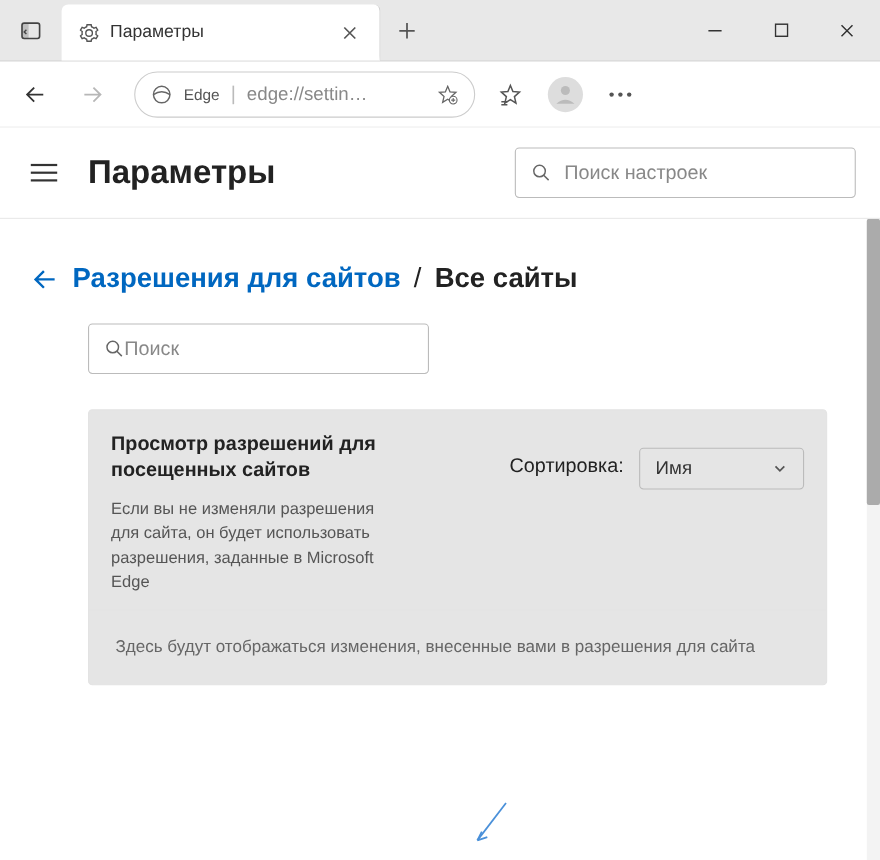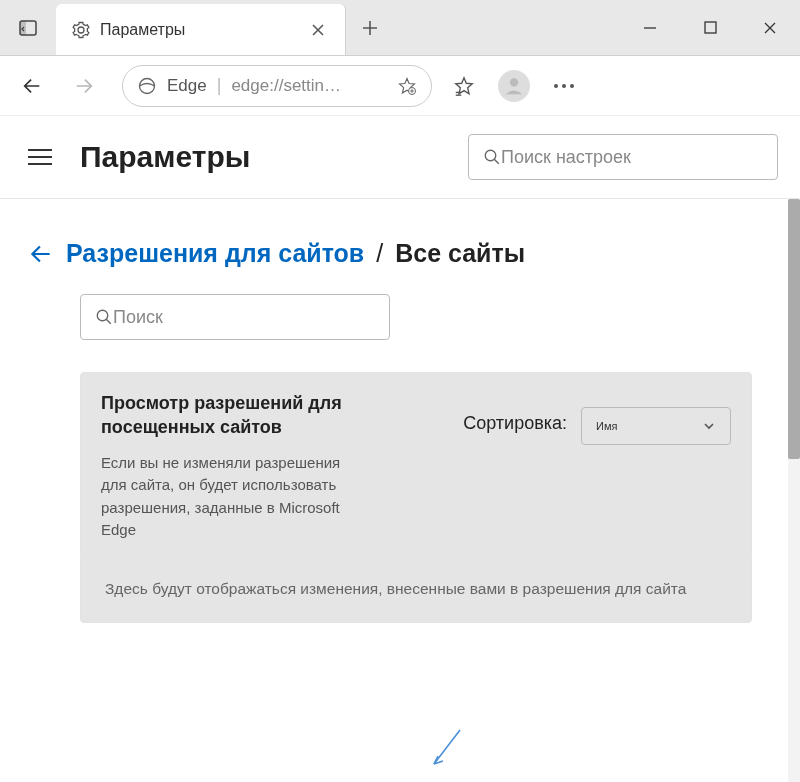--- a/index.html
+++ b/index.html
@@ -13,34 +13,34 @@
 .tab-close { font-size: 18px; color: #555; cursor: pointer; padding: 4px; }
 .newtab { width: 48px; display: flex; align-items: center; justify-content: center; font-size: 22px; color: #555; }
 .win-controls { margin-left: auto; display: flex; }
 .win-btn { width: 60px; display: flex; align-items: center; justify-content: center; }
 
 
 .toolbar { display: flex; align-items: center; height: 60px; background: #fff; padding: 0 8px; gap: 4px; border-bottom: 1px solid #eee; }
 .nav-btn { width: 48px; height: 48px; display: flex; align-items: center; justify-content: center; border-radius: 4px; }
 .nav-disabled { opacity: 0.35; }
 .addrbar { flex: 1; height: 42px; border: 1px solid #ccc; border-radius: 21px; display: flex; align-items: center; padding: 0 14px; gap: 10px; background: #fff; max-width: 310px; margin-left: 10px; }
-.addrbar .edge-label { color: #555; font-size: 17px; }
+.addrbar .edge-label { color: #555; font-size: 14px; }
 .addrbar .divider { color: #bbb; font-size: 18px; }
 .addrbar .url { color: #888; font-size: 17px; flex: 1; white-space: nowrap; overflow: hidden; text-overflow: ellipsis; }
 .toolbar-icons { display: flex; align-items: center; gap: 2px; margin-left: 4px; }
 .icon-btn { width: 48px; height: 48px; display: flex; align-items: center; justify-content: center; border-radius: 4px; }
 .avatar { width: 32px; height: 32px; border-radius: 50%; background: #ddd; display: flex; align-items: center; justify-content: center; }
 
 
 .content { position: relative; height: calc(782px - 56px - 60px); overflow: hidden; }
 .settings-header { display: flex; align-items: center; padding: 18px 22px; border-bottom: 1px solid #e8e8e8; gap: 22px; }
 .hamburger { display: flex; flex-direction: column; gap: 5px; cursor: pointer; padding: 6px; }
 .hamburger span { width: 24px; height: 2px; background: #333; display: block; }
 .settings-title { font-size: 30px; font-weight: 600; color: #222; flex: 1; }
-.search-settings { display: flex; align-items: center; border: 1px solid #bbb; border-radius: 4px; height: 46px; padding: 0 14px; width: 310px; }
+.search-settings { display: flex; align-items: center; border: 1px solid #bbb; border-radius: 4px; height: 46px; padding: 0 14px; gap: 12px; width: 310px; }
 .search-settings input { border: none; outline: none; font-size: 18px; color: #333; flex: 1; background: transparent; }
 .search-settings input::placeholder { color: #888; }
 
 
 .main-area { position: relative; padding: 40px 28px 20px 28px; height: calc(100% - 82px); overflow: hidden; }
 .scrollbar { position: absolute; right: 0; top: 0; width: 12px; height: 100%; background: #f3f3f3; }
 .scrollbar-thumb { position: absolute; top: 0; right: 0; width: 12px; height: 260px; background: #ababab; border-radius: 2px; }
 
 
 .breadcrumb-row { display: flex; align-items: center; gap: 12px; margin-bottom: 26px; }
@@ -54,21 +54,21 @@
 .site-search input::placeholder { color: #888; }
 
 
 .card { border: 1px solid #e3e3e3; border-radius: 4px; margin-left: 52px; margin-right: 20px; background: #e5e5e5; }
 .card-top { display: flex; padding: 18px 20px 12px 20px; gap: 20px; }
 .card-left { flex: 1; }
 .card-heading { font-size: 18px; font-weight: 600; color: #222; max-width: 260px; line-height: 1.35; margin-bottom: 12px; }
 .card-desc { font-size: 15px; color: #555; max-width: 240px; line-height: 1.5; }
 .card-right { display: flex; align-items: flex-start; gap: 14px; margin-top: 16px; }
 .sort-label { font-size: 18px; color: #222; padding-top: 6px; }
-.sort-select { display: flex; align-items: center; justify-content: space-between; border: 1px solid #bbb; border-radius: 4px; height: 38px; padding: 0 14px; width: 150px; font-size: 11px; color: #333; cursor: pointer; }
+.sort-select { display: flex; align-items: center; justify-content: space-between; border: 1px solid #bbb; border-radius: 4px; height: 38px; padding: 0 14px; width: 150px; font-size: 17px; color: #333; cursor: pointer; }
 .card-bottom { border-top: 1px solid #e3e3e3; padding: 22px 24px; font-size: 15.5px; color: #666; line-height: 1.5; }
 
 
 .cursor-arrow { position: absolute; left: 430px; top: 728px; pointer-events: none; }
 
 svg { display: block; }
 </style>
 </head>
 <body>
 

